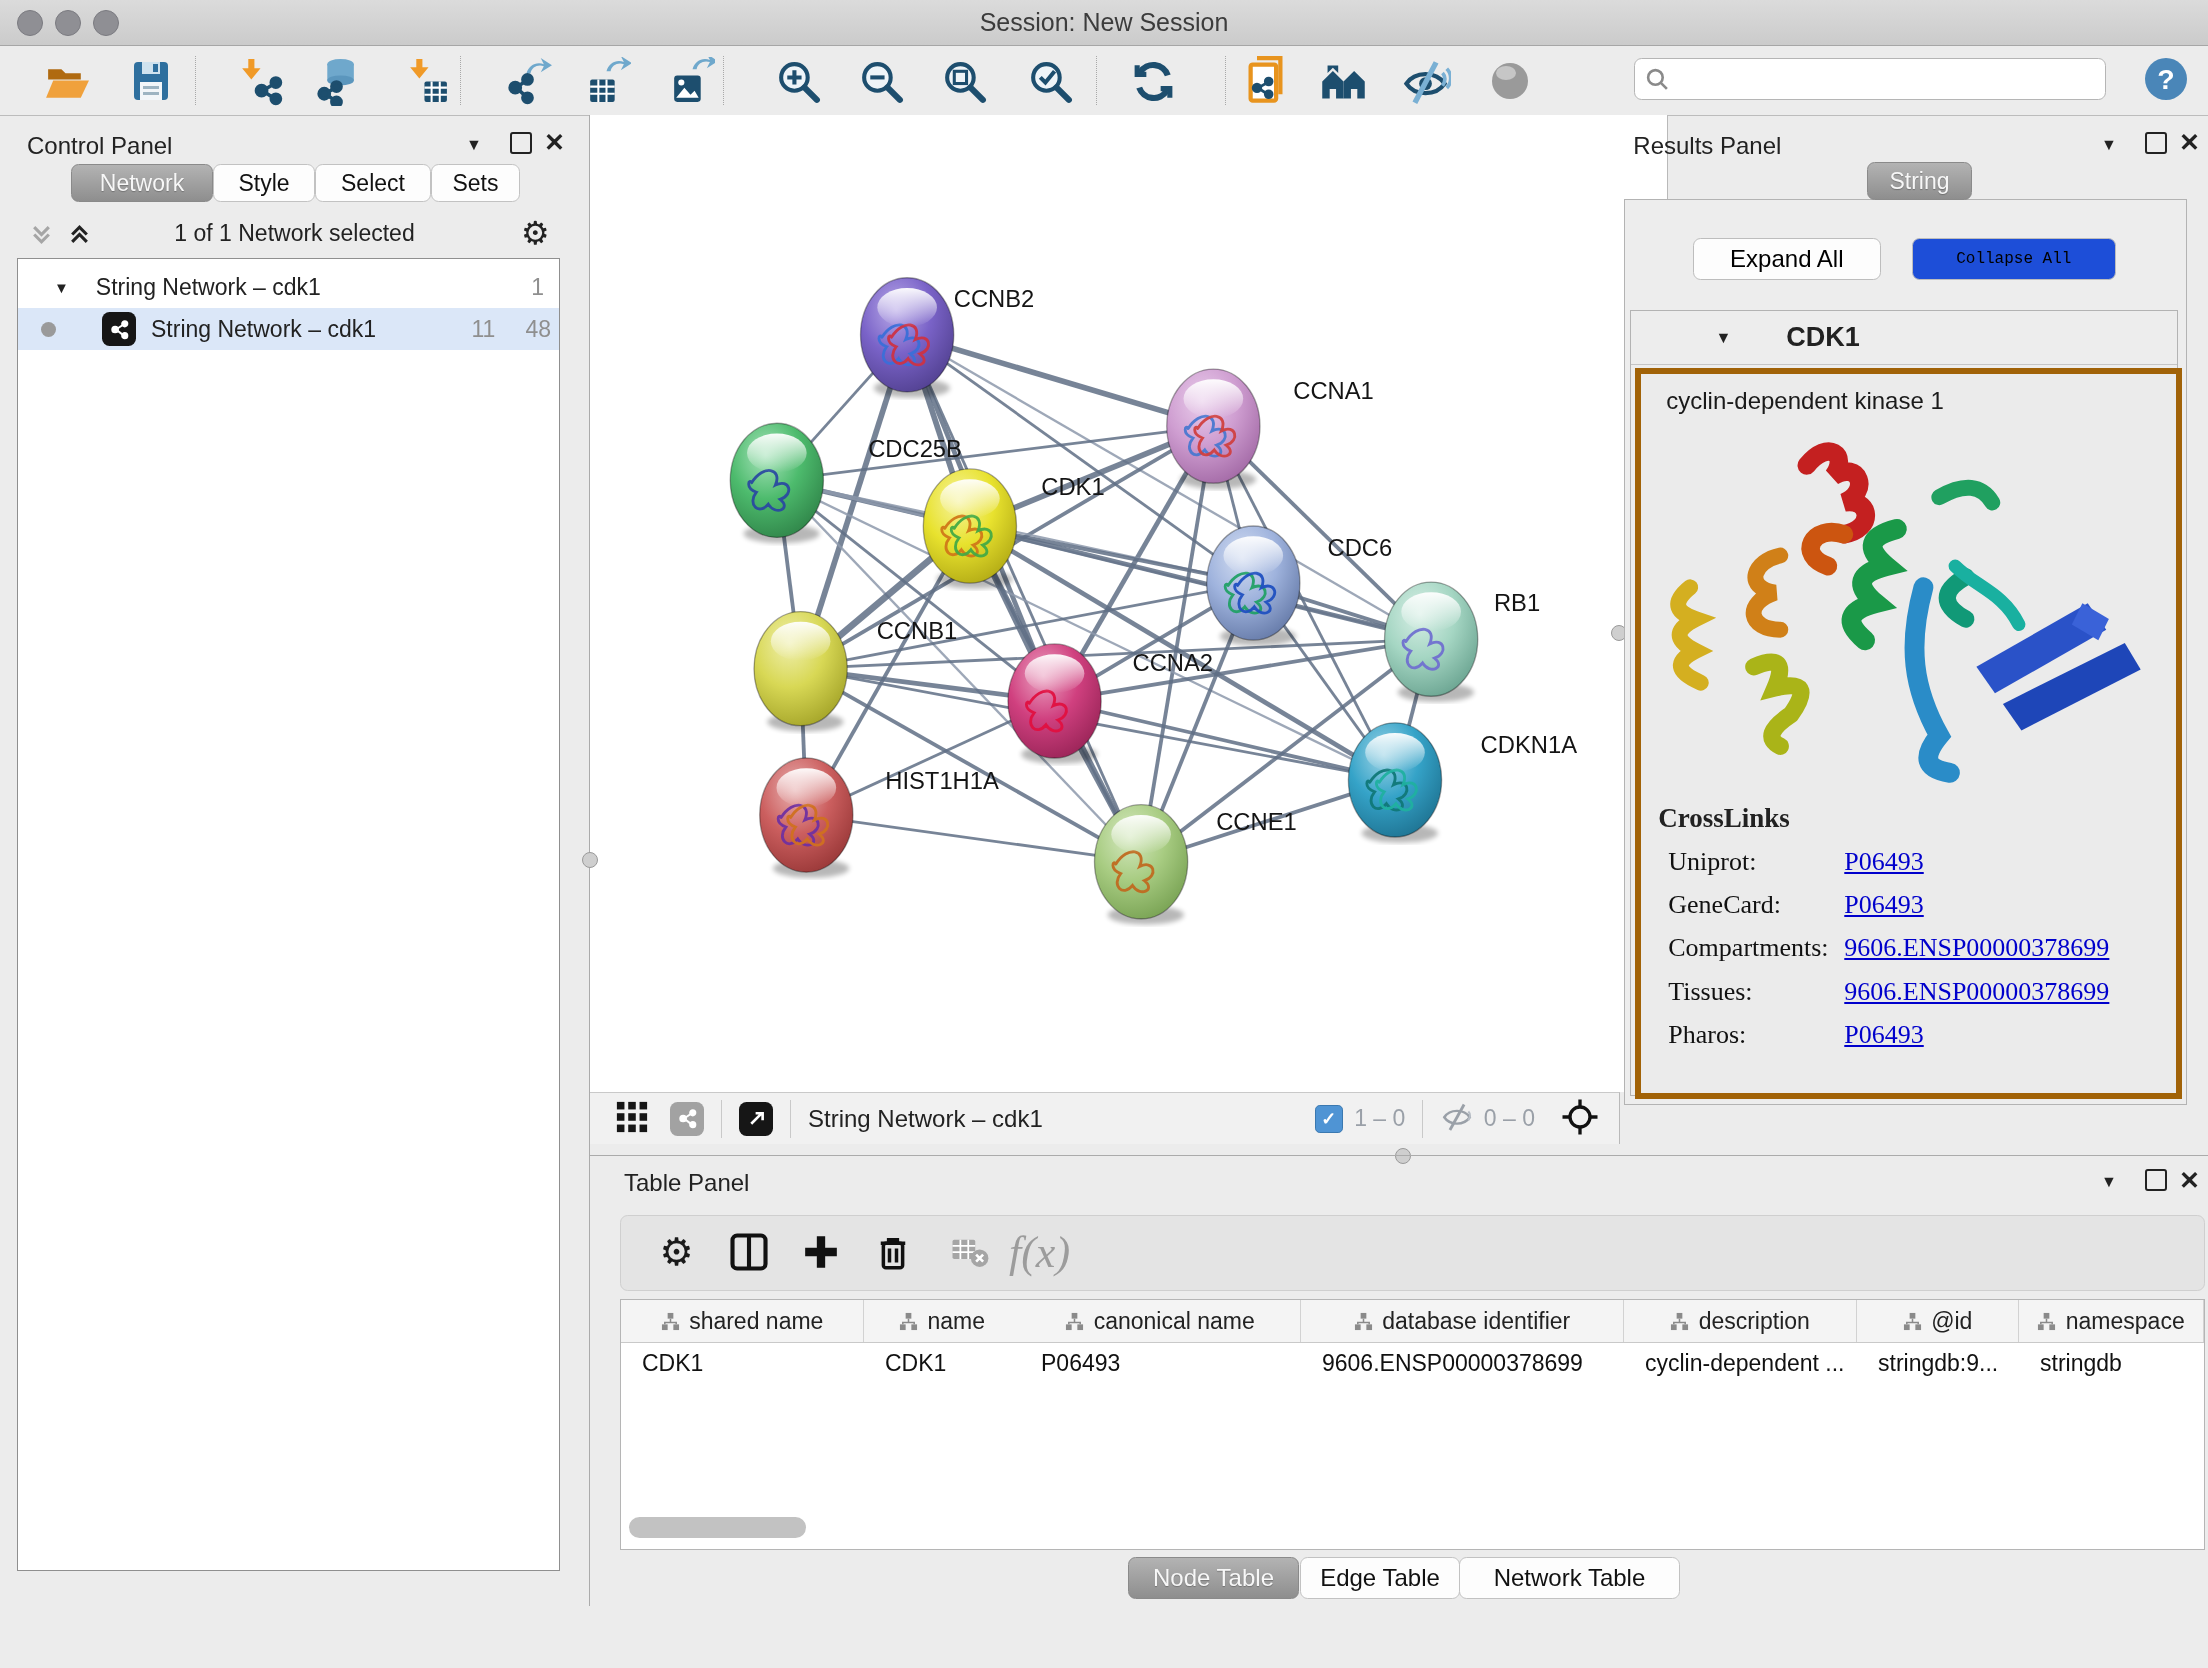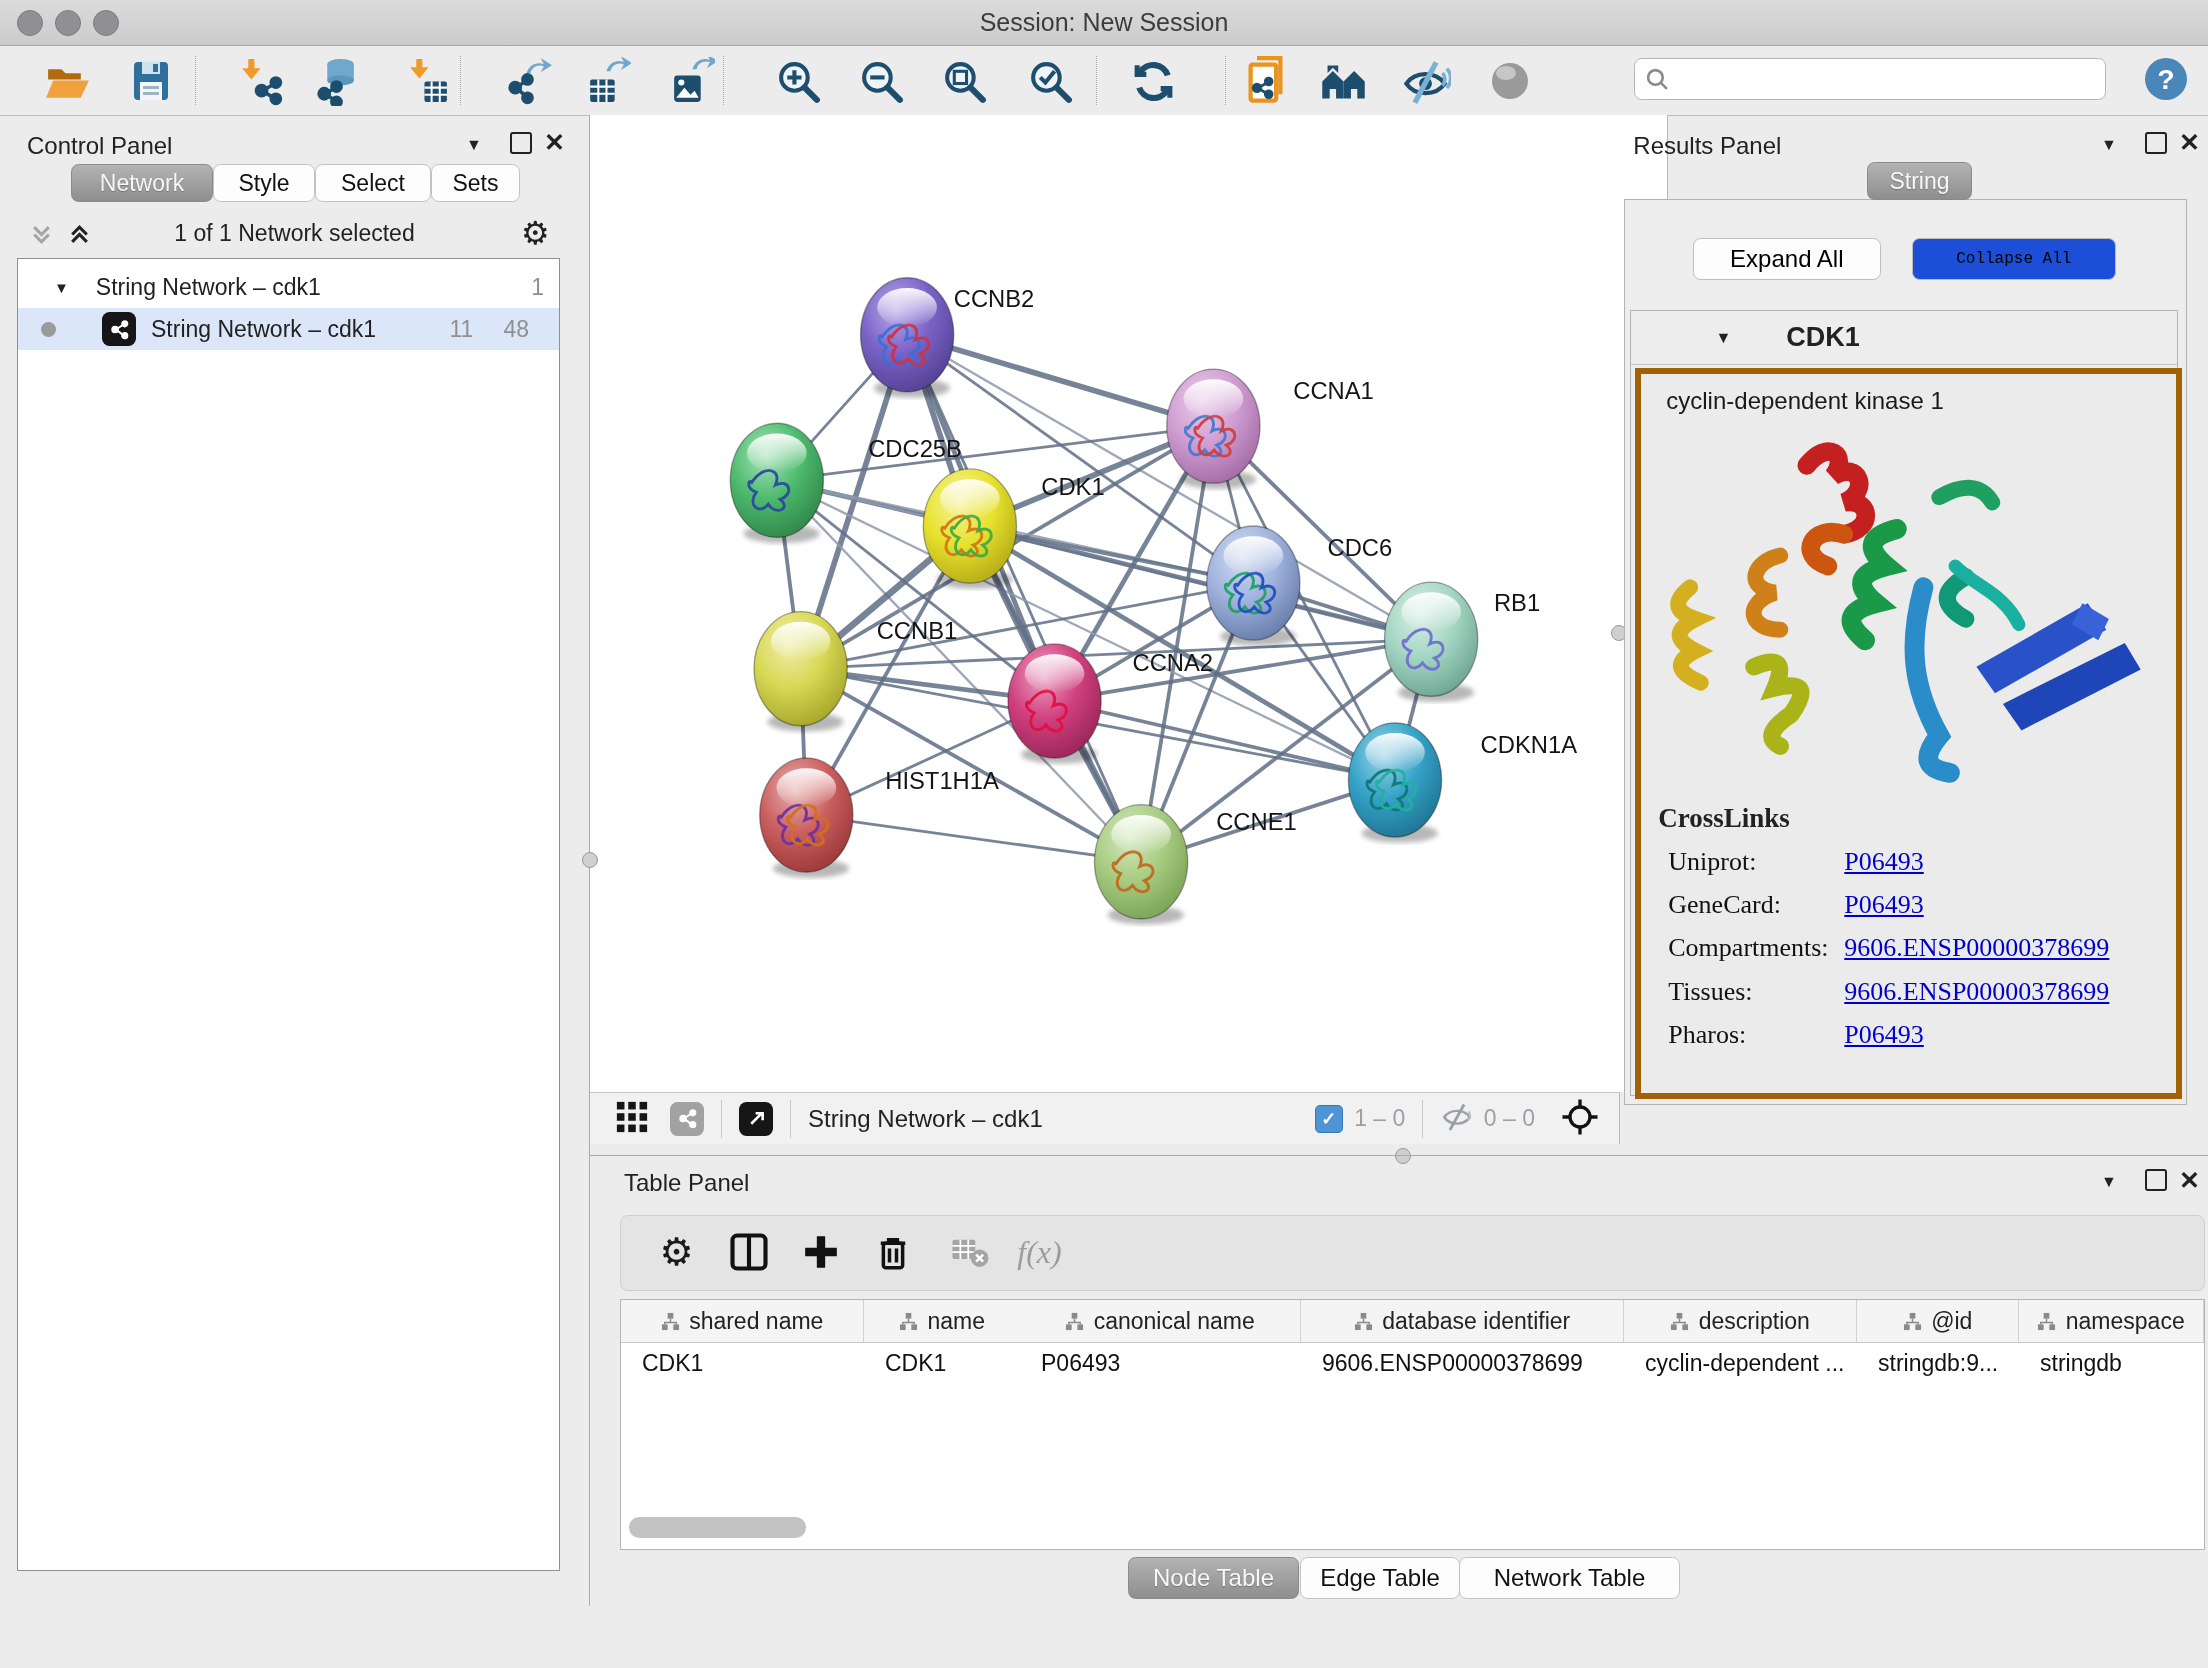--- a/index.html
+++ b/index.html
@@ -288,21 +288,21 @@
               <g stroke="#fff" stroke-width="2.4" fill="#fff">
                 <path d="M8 12l9-6M8 12l9 7" fill="none"></path>
                 <circle cx="7" cy="12" r="3.2"></circle>
                 <circle cx="18" cy="5.5" r="2.9"></circle>
                 <circle cx="18" cy="19" r="2.9"></circle>
               </g>
             </svg>
         </span>
         <span style="margin-left:15px">String Network – cdk1</span>
         <span class="num" style="margin-left:auto">11</span>
-        <span class="num" style="margin-left:30px;margin-right:30px">48</span>
+        <span class="num" style="margin-left:30px;margin-right:8px">48</span>
       </div>
     </div>
   </div>
 
   <div class="abs canvas">
     <svg id="net-svg" width="1029" height="977" viewBox="0 0 1082 1027">
         <defs>
           <filter id="blur">
             <feGaussianBlur stdDeviation="3"></feGaussianBlur>
           </filter>
@@ -658,21 +658,21 @@
       <div class="ttool" style="left:320px;top:7.6px">
         <svg width="42" height="42" viewBox="0 0 48 48">
             <rect x="4" y="10" width="26" height="22" rx="2" fill="#a5a5a5"></rect>
             <g stroke="#fff" stroke-width="2">
               <path d="M4 17h26M4 24h26M13 10v22M22 10v22"></path>
             </g>
             <circle cx="35" cy="31" r="10" fill="#a5a5a5"></circle>
             <path d="M31 27l8 8M39 27l-8 8" stroke="#fff" stroke-width="3"></path>
           </svg>
       </div>
-      <div class="ttool" style="left:390px;top:7.6px;font-family:'Liberation Serif',serif;font-style:italic;font-size:32px;color:#9c9c9c">f(x)</div>
+      <div class="ttool" style="left:390px;top:7.6px;font-family:'Liberation Serif',serif;font-style:italic;font-size:44px;color:#9c9c9c">f(x)</div>
     </div>
 
     <div class="abs" style="left:30px;top:143px;width:1583px;height:249px;background:#fff;border:1px solid #b5b5b5">
       <div id="table-head" style="position:absolute;left:0;top:0;width:100%;height:42px;border-bottom:1px solid #c9c9c9">
           <div class="thead-cell" style="left: 0px; width: 243px;">
             <svg width="19" height="19" viewBox="0 0 20 20">
               <g fill="#8a8a8a">
                 <rect x="7" y="1" width="6" height="6"></rect>
                 <rect x="1" y="13" width="6" height="6"></rect>
                 <rect x="13" y="13" width="6" height="6"></rect>

